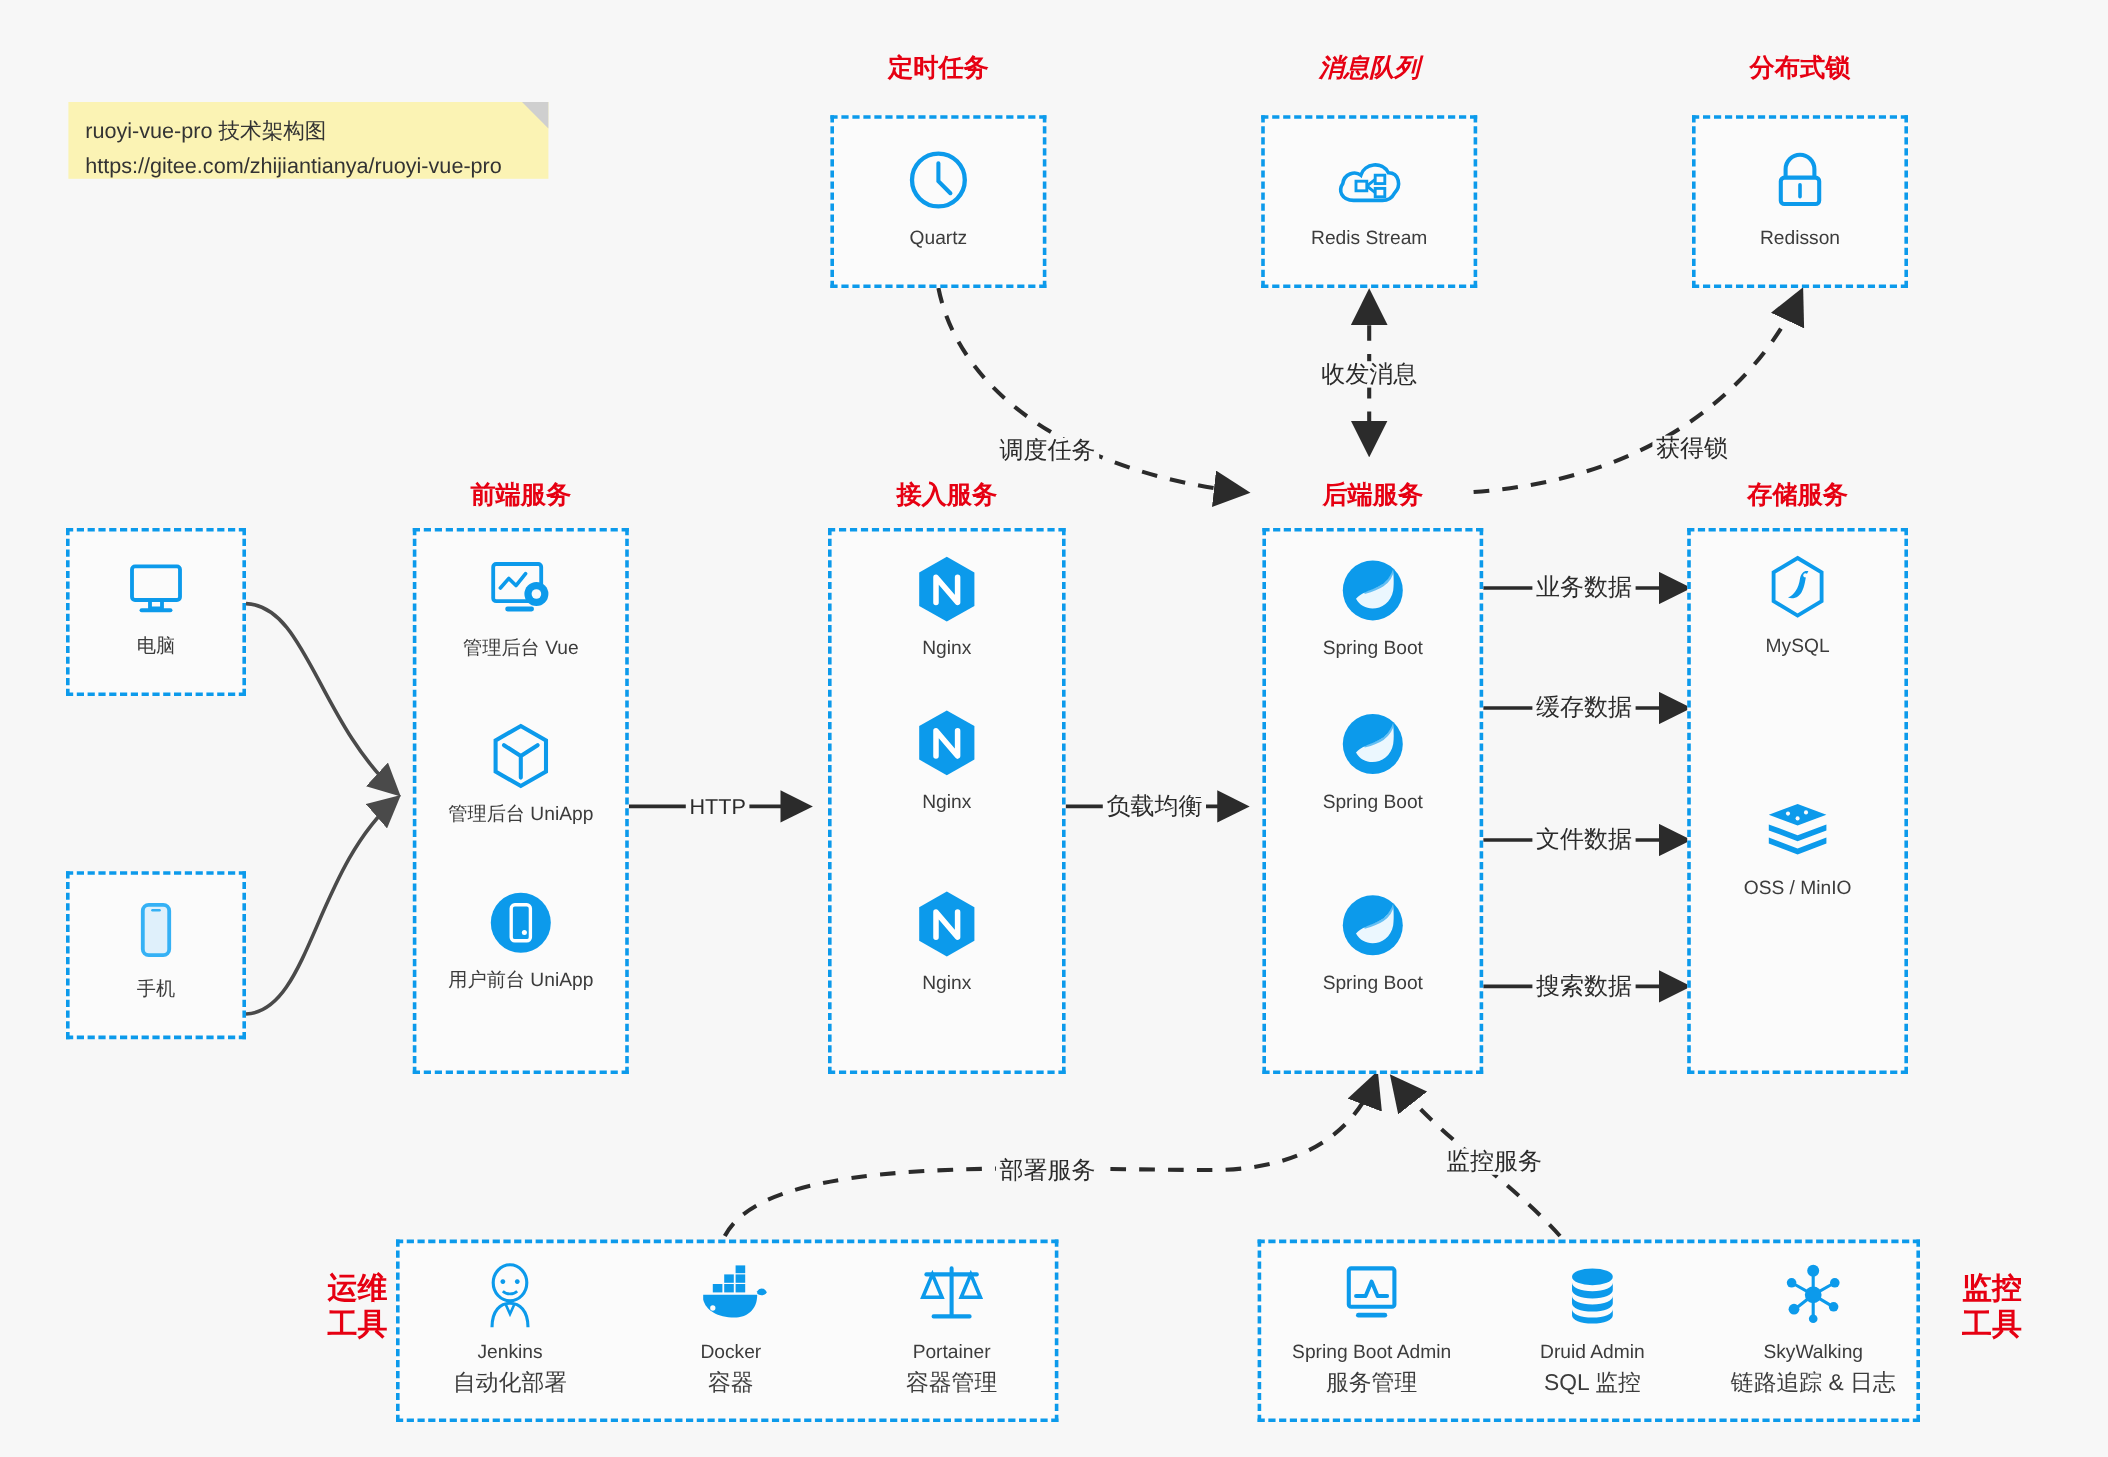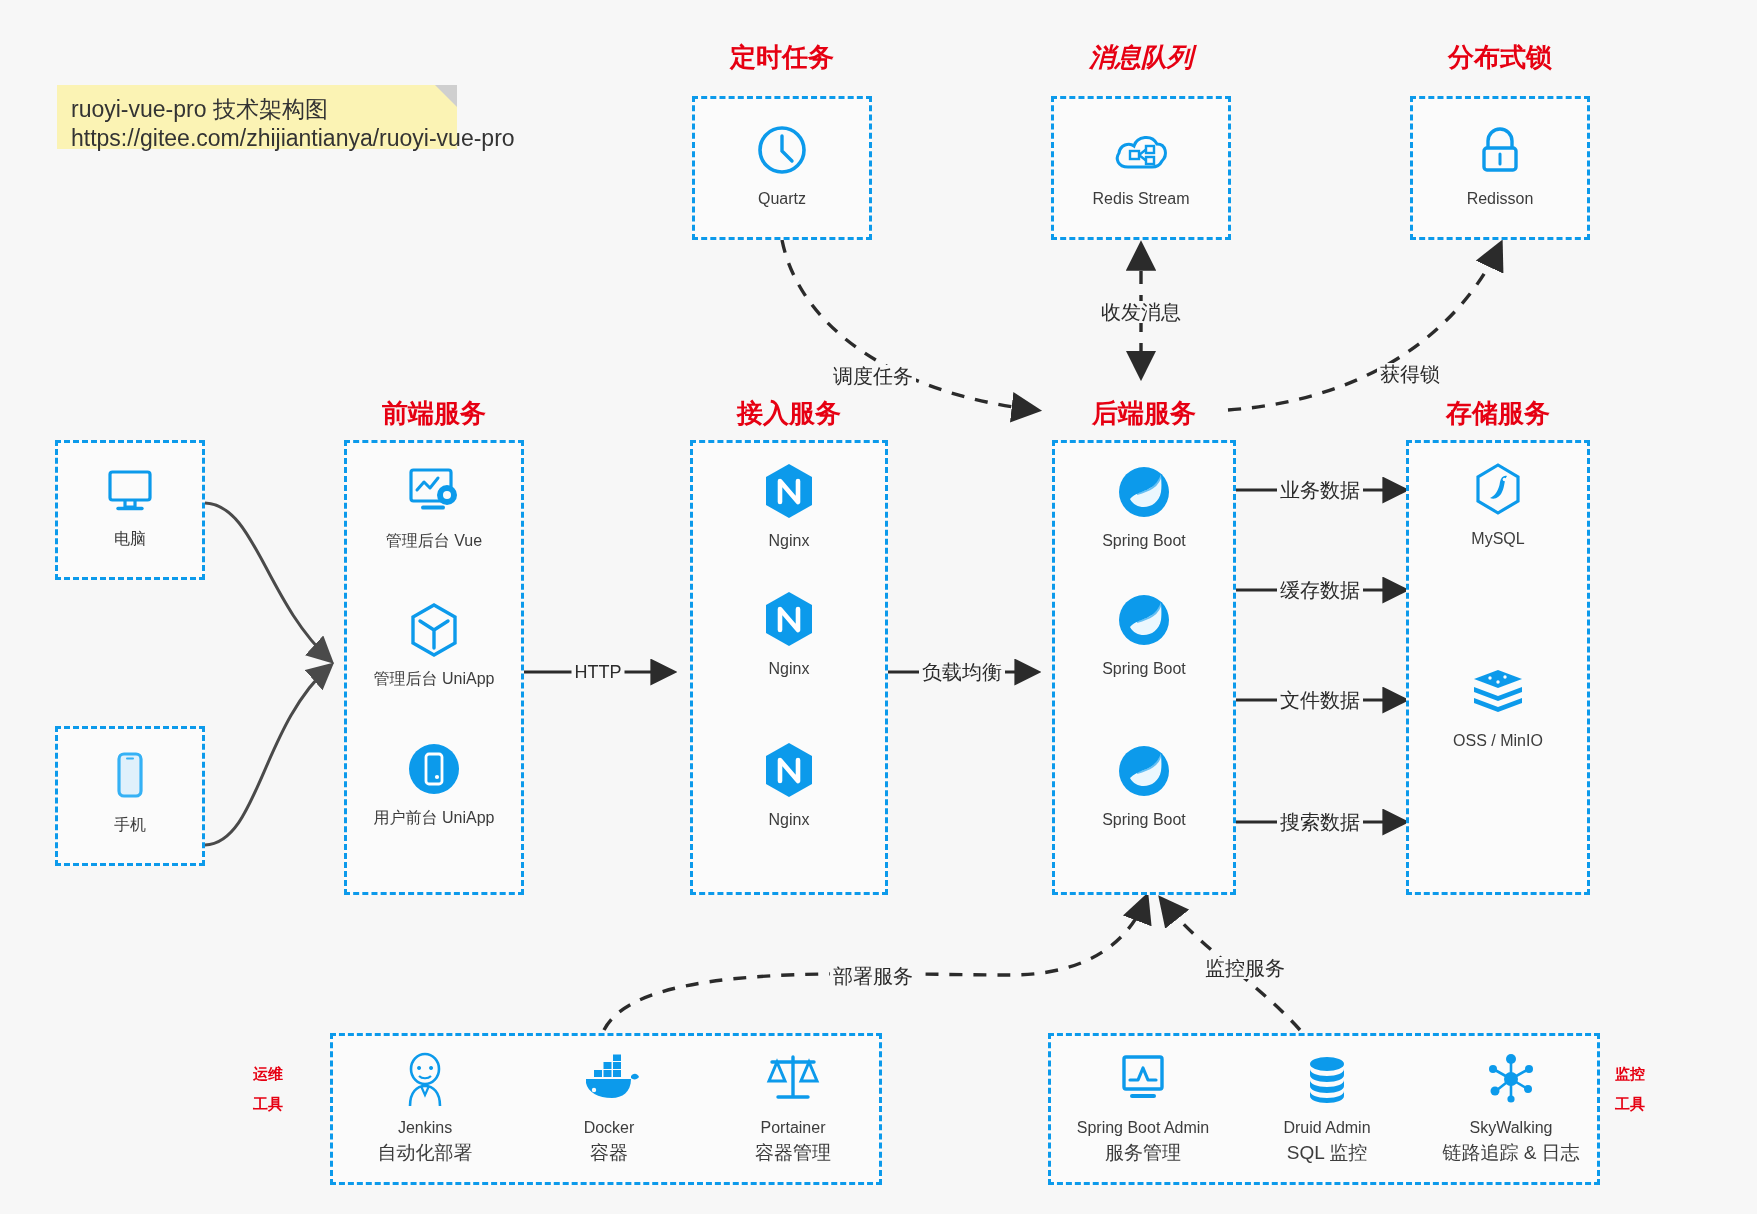--- a/index.html
+++ b/index.html
@@ -21,46 +21,46 @@
     pointer-events:none;
   }
   .abs{position:absolute;}
 
   
   .note{
     left:57px;top:85px;width:400px;height:64px;
     background:#fbf3b4;
     box-sizing:border-box;
     padding:10px 14px 0 14px;
-    font-size:23px;line-height:29px;color:#333;
+    font-size:18px;line-height:29px;color:#333;
     white-space:nowrap;
   }
   .note .fold{
     position:absolute;right:0;top:0;width:0;height:0;
     border-left:22px solid transparent;
     border-top:22px solid #cfcfcf;
   }
 
   
   .box{
     box-sizing:border-box;
     border:3px dashed #0c9aeb;
     background:#fbfbfb;
   }
   
   .cap{
     position:absolute;
     color:#e60012;
     font-weight:bold;
-    font-size:26px;
+    font-size:21px;
     line-height:26px;
     text-align:center;
     white-space:nowrap;
   }
-  .cap.side{font-size:15px;line-height:30px;}
+  .cap.side{font-size:25px;line-height:30px;margin-left:20px;}
 
   
   .node{
     position:absolute;
     text-align:center;
     width:100%;
     left:0;
   }
   .node .glyph{height:58px;display:flex;align-items:center;justify-content:center;}
   .node .lbl{

